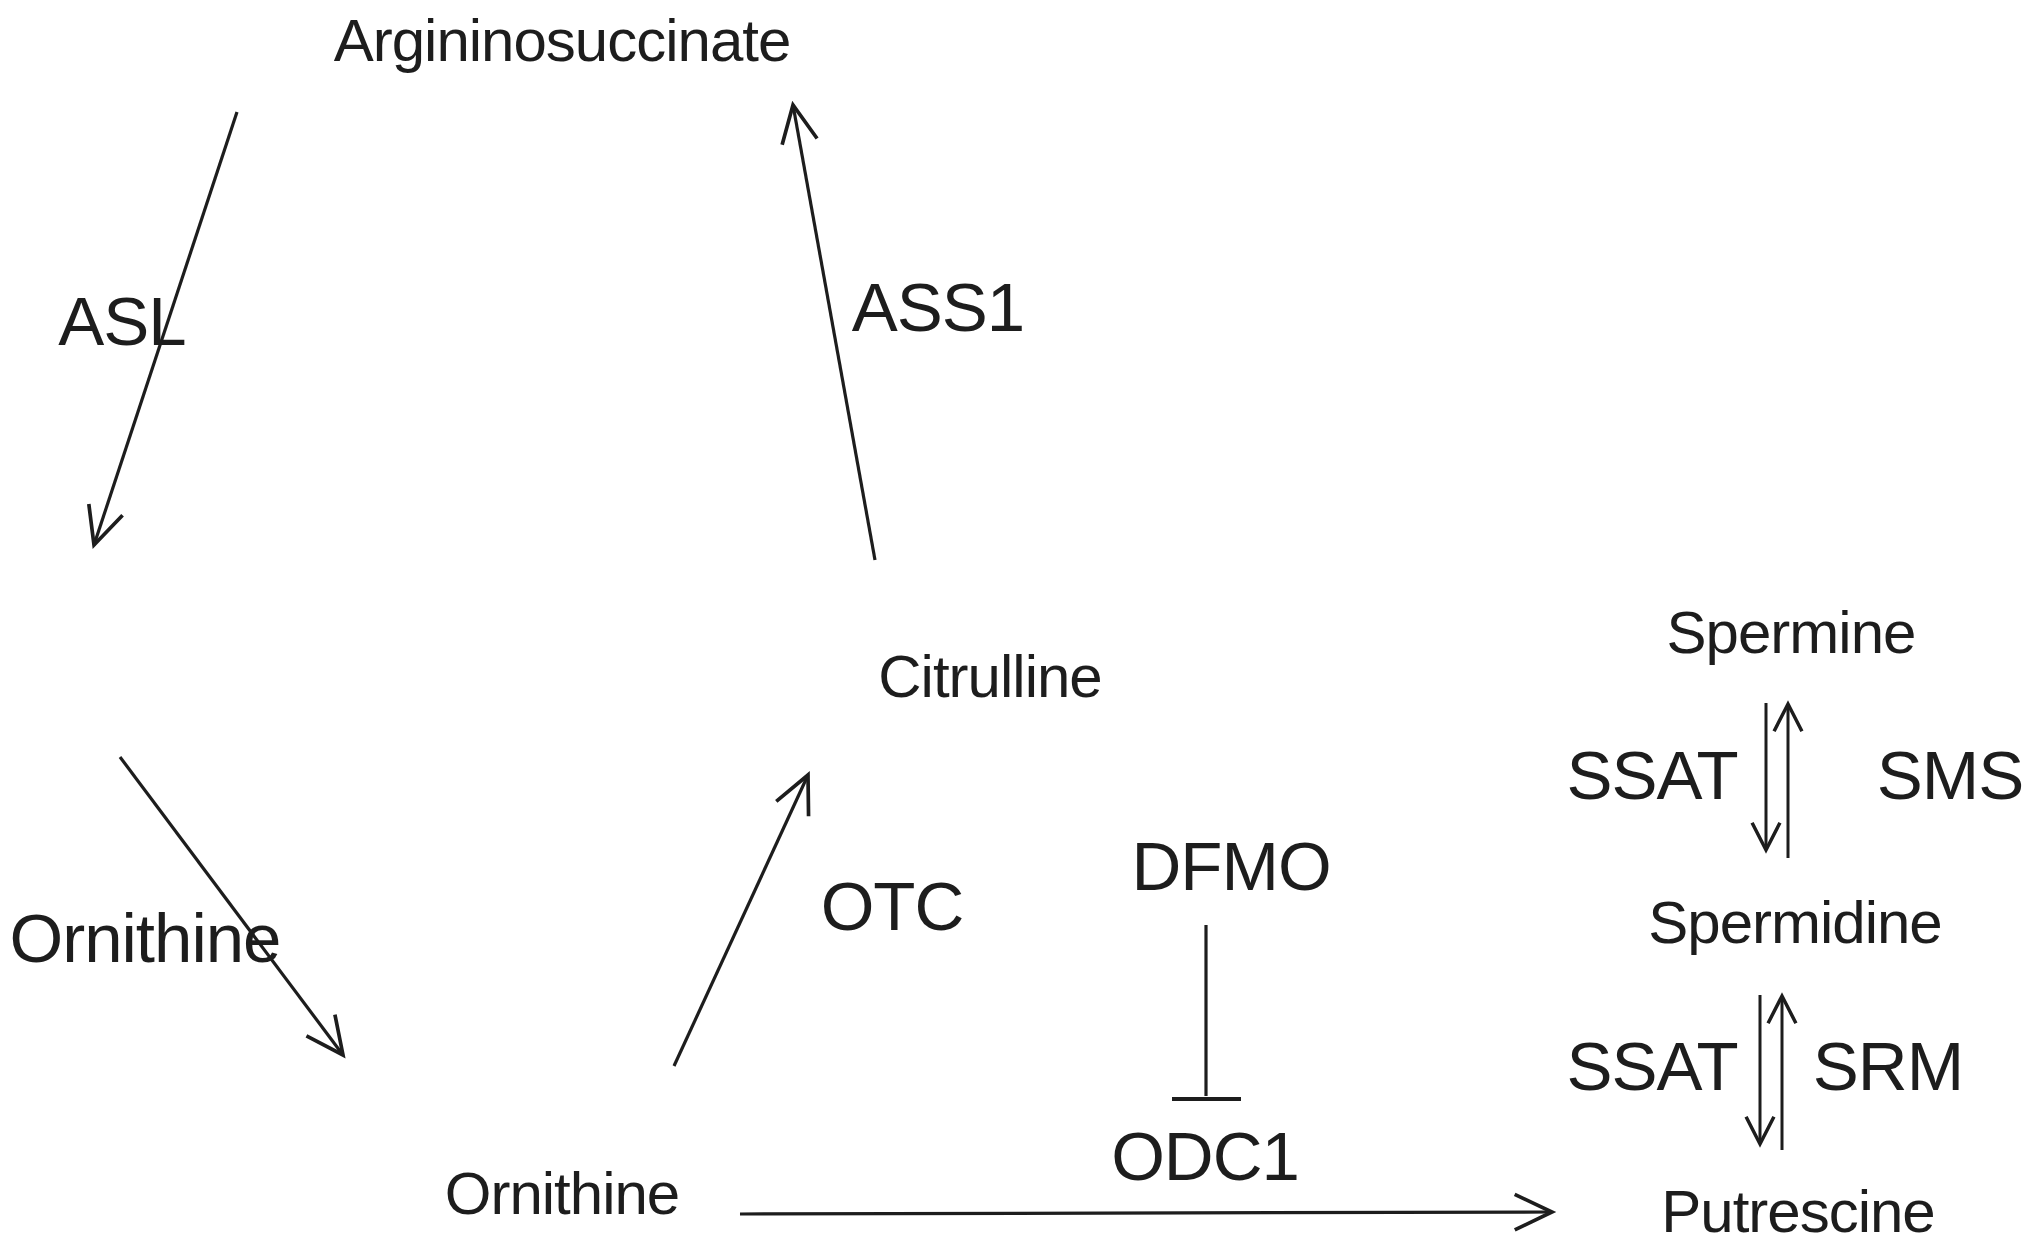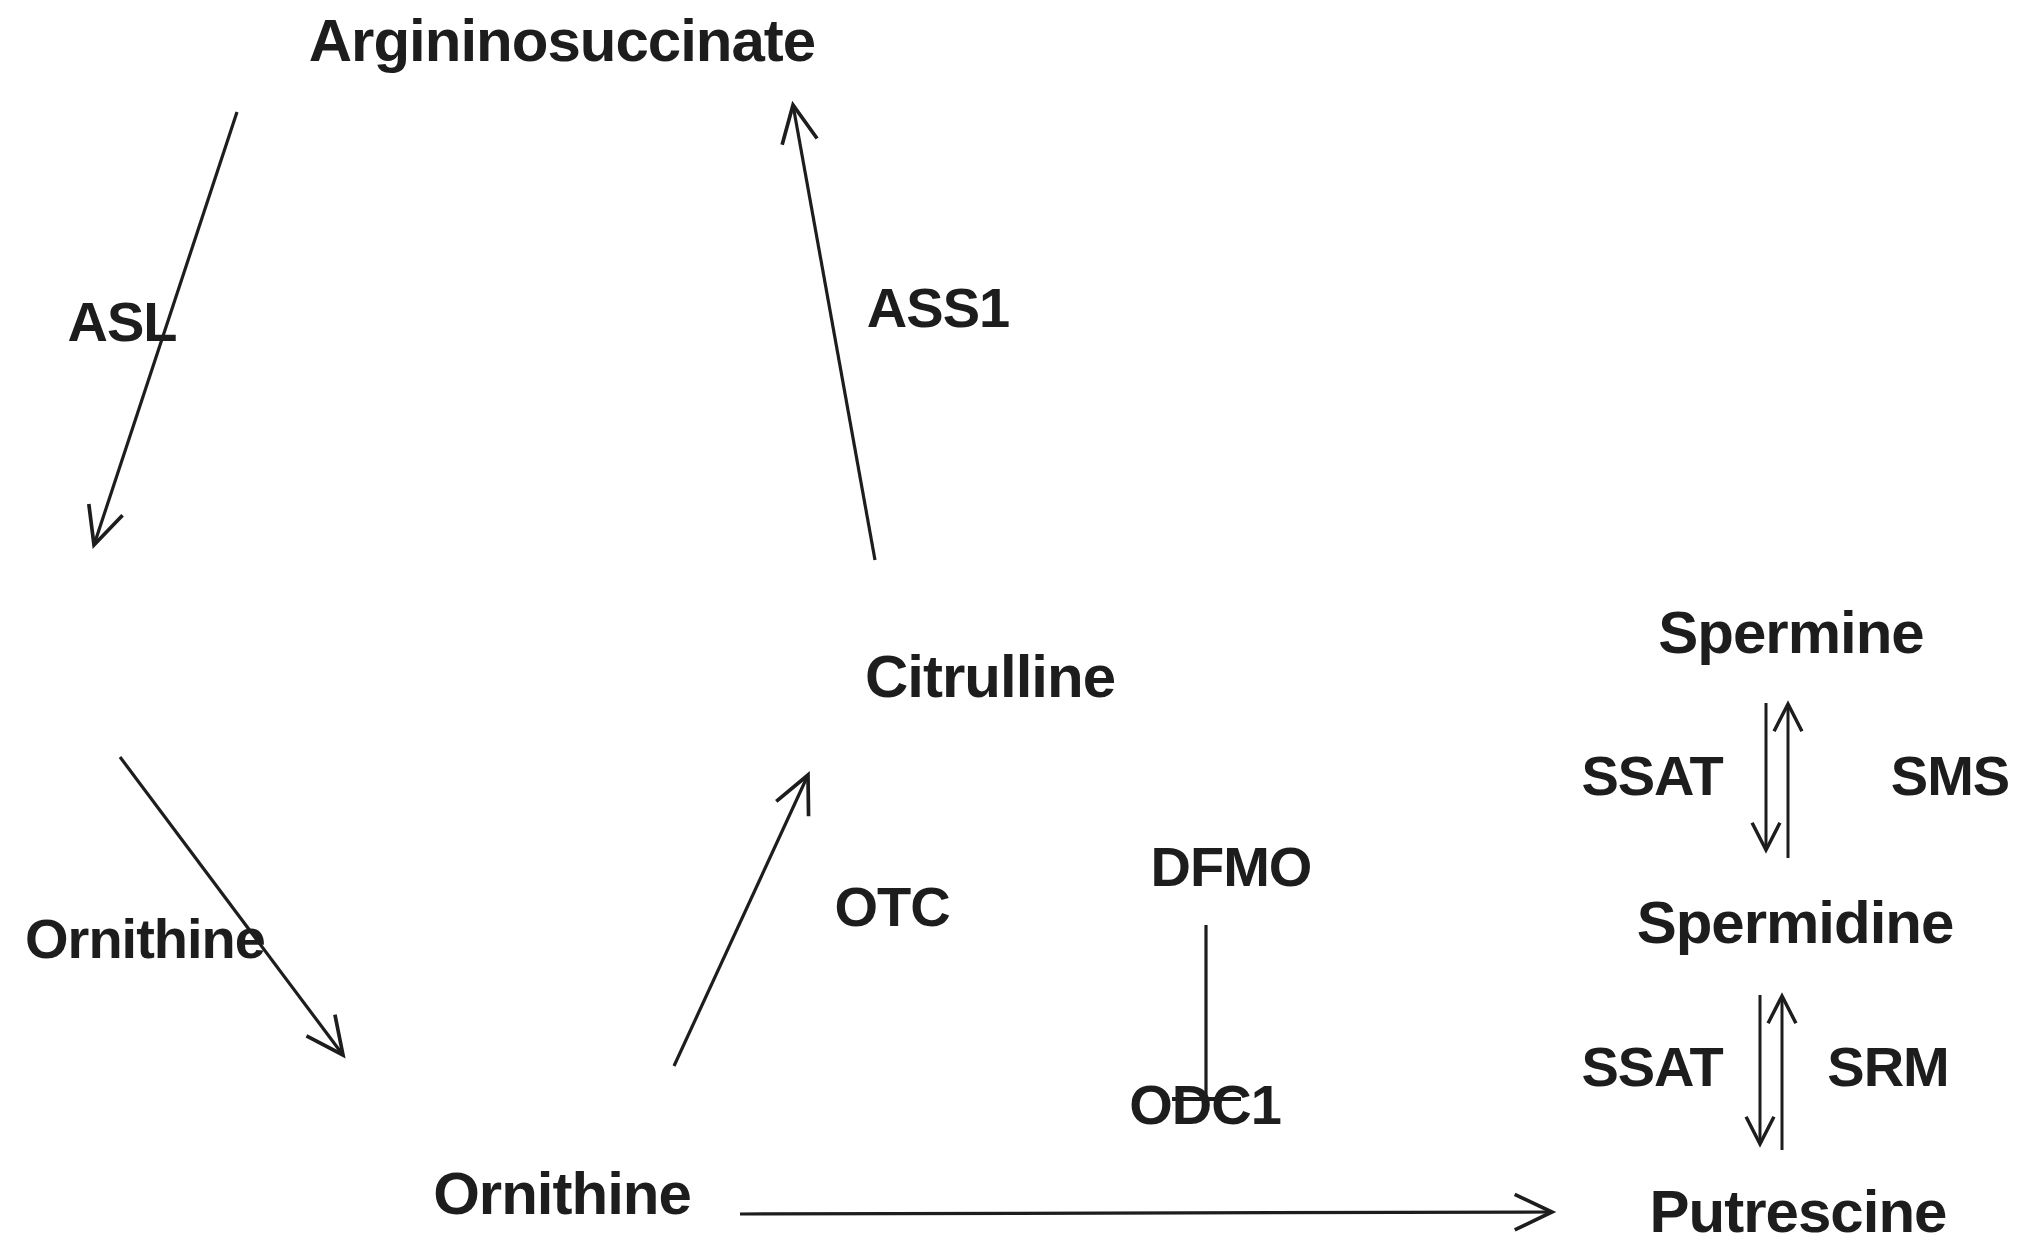--- a/index.html
+++ b/index.html
@@ -8,39 +8,38 @@
     background: #ffffff;
   }
   .stage {
     position: relative;
     width: 2031px;
     height: 1243px;
     background: #ffffff;
     font-family: "Liberation Sans", sans-serif;
     color: #1d1d1d;
     overflow: hidden;
-    font-weight: bold;
   }
   .layer {
     position: absolute;
     left: 0;
     top: 0;
   }
   .lbl {
     position: absolute;
     transform: translate(-50%, -50%);
     white-space: nowrap;
     color: #1d1d1d;
     letter-spacing: -1px;
   }
   .node {
     font-size: 60px;
   }
   .enzyme {
-    font-size: 56px;
+    font-size: 69px;
     text-align: center;
   }
 </style>
 </head>
 <body>
 
 <div class="stage">
 
   <svg class="layer" width="2031" height="1243" viewBox="0 0 2031 1243">
     <defs>
@@ -79,19 +78,19 @@
   <div class="lbl node" style="left:562px; top:1193px;">Ornithine</div>
   <div class="lbl node" style="left:1791px; top:632px;">Spermine</div>
   <div class="lbl node" style="left:1795px; top:922px;">Spermidine</div>
   <div class="lbl node" style="left:1798px; top:1211px;">Putrescine</div>
 
   <div class="lbl enzyme" style="left:122px; top:321px;">ASL</div>
   <div class="lbl enzyme" style="left:938px; top:307px;">ASS1</div>
   <div class="lbl enzyme" style="left:145px; top:938px;">Ornithine</div>
   <div class="lbl enzyme" style="left:858px; top:906px;margin-left:34px;">OTC</div>
   <div class="lbl enzyme" style="left:1208px; top:866px;margin-left:23px;">DFMO</div>
-  <div class="lbl enzyme" style="left:1205px; top:1104px;">ODC1</div>
+  <div class="lbl enzyme" style="left:1205px; top:1156px;">ODC1</div>
   <div class="lbl enzyme" style="left:1652px; top:775px;">SSAT</div>
   <div class="lbl enzyme" style="left:1950px; top:775px;">SMS</div>
   <div class="lbl enzyme" style="left:1652px; top:1066px;">SSAT</div>
   <div class="lbl enzyme" style="left:1888px; top:1066px;">SRM</div>
 
 </div>
 
 </body></html>

